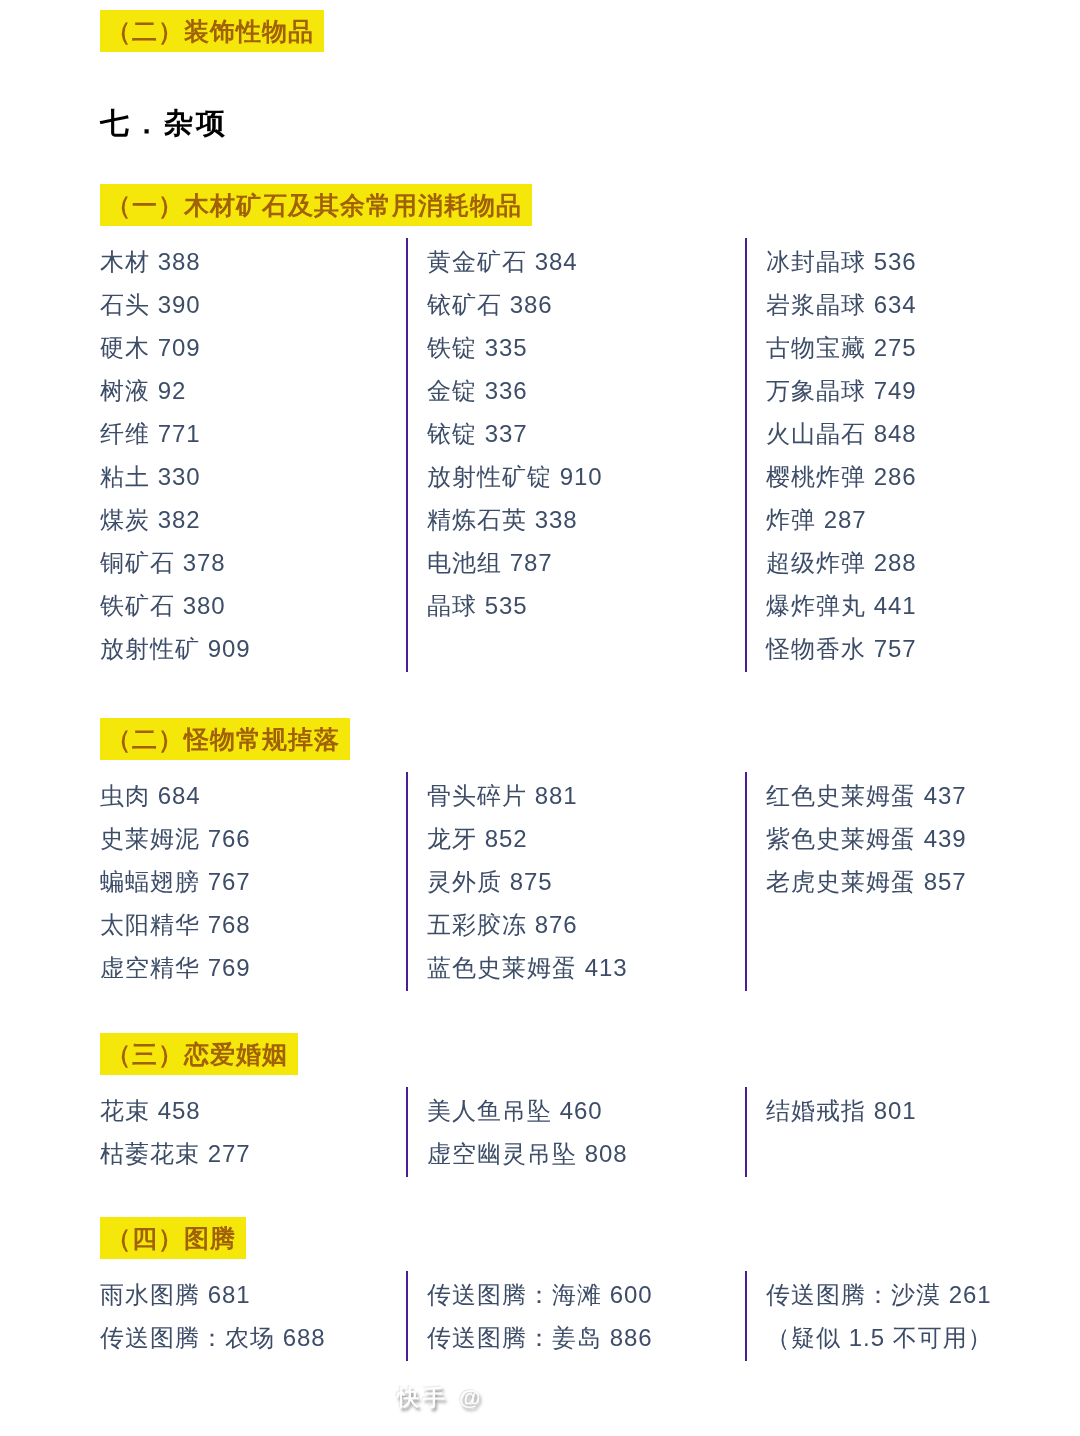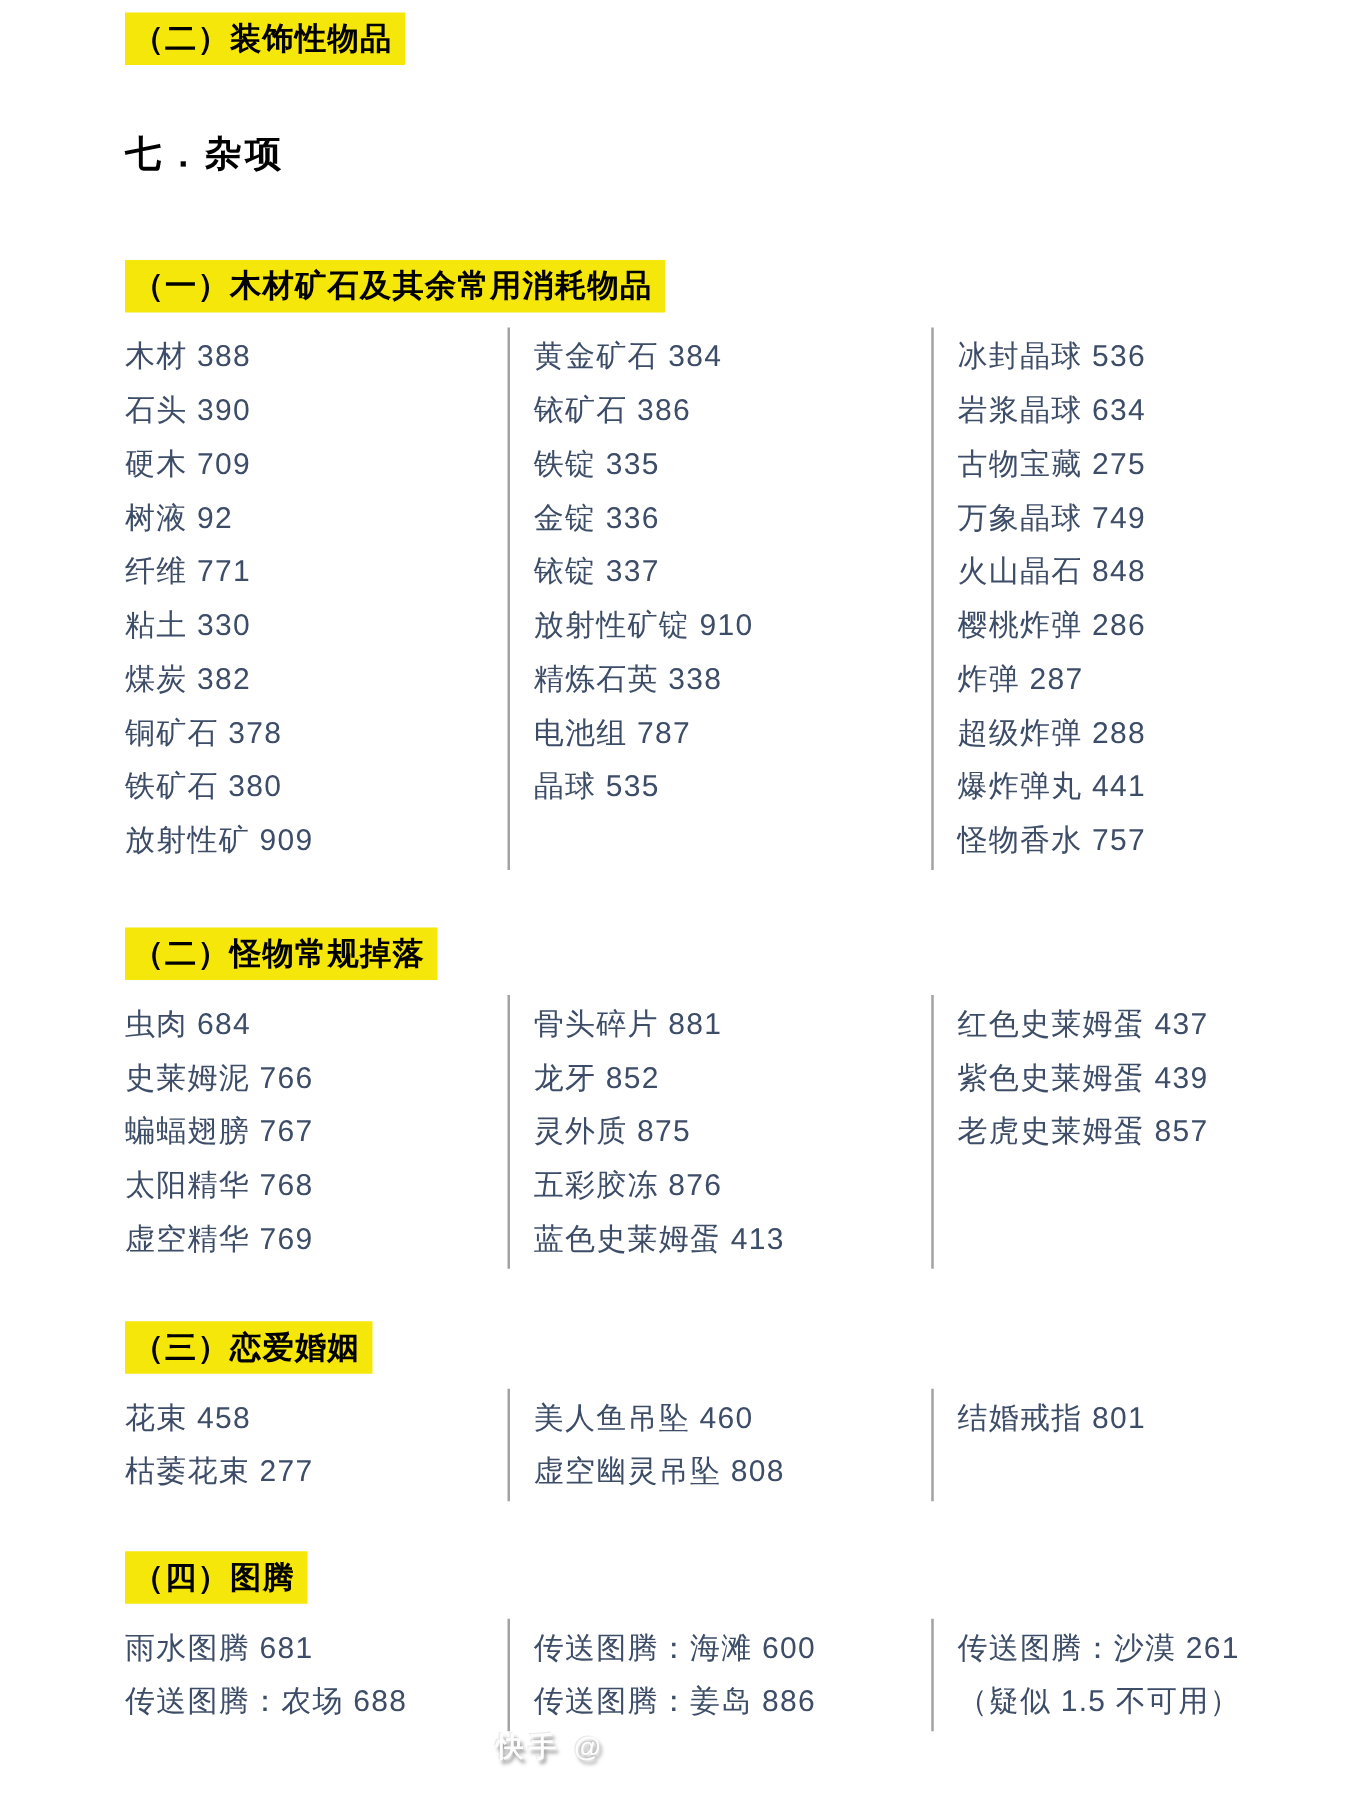--- a/index.html
+++ b/index.html
@@ -8,21 +8,21 @@
     background:#ffffff;
     font-family:"Liberation Sans","DejaVu Sans",sans-serif;
     color:#3d4d68;
   }
   .page{position:relative;width:1080px;height:1436px;}
   .content{padding:10px 0 0 100px;}
 
   .hl-heading{
     display:inline-block;
     background:#f6e70b;
-    color:#000000;
+    color:#a16207;
     font-size:25px;font-weight:bold;
     padding:6px 10px 6px 6px;
     letter-spacing:1px;
     line-height:1.2;
   }
 
   .chapter-title{
     color:#000000;
     font-size:29px;font-weight:bold;
     letter-spacing:3px;
@@ -38,32 +38,32 @@
   .grid4 .col{padding:2px 0;}
   .grid4 .col + .col{border-left:2px solid #41506a;padding-left:17px;}
 
   
   .grid3{
     display:grid;
     grid-template-columns:306px 339px auto;
     margin-top:12px;
   }
   .grid3 .col{padding:2px 0;}
-  .grid3 .col + .col{border-left:2px solid #a3a3a3;padding-left:19px;}
+  .grid3 .col + .col{border-left:2px solid #4c1d95;padding-left:19px;}
 
   .item{
     font-size:24px;
     line-height:43px;
     letter-spacing:1px;
     white-space:normal;
     max-width:250px;
   }
   .grid4 .item{max-width:260px;}
 
-  .sec{margin-top:64px;}
+  .sec{margin-top:40px;}
   .sec-2{margin-top:46px;}
   .sec-3{margin-top:42px;}
   .sec-4{margin-top:40px;}
 
   .watermark{
     position:absolute;
     left:397px;top:1383px;
     font-size:22px;font-weight:bold;
     letter-spacing:4px;
     color:#fdfdfd;

